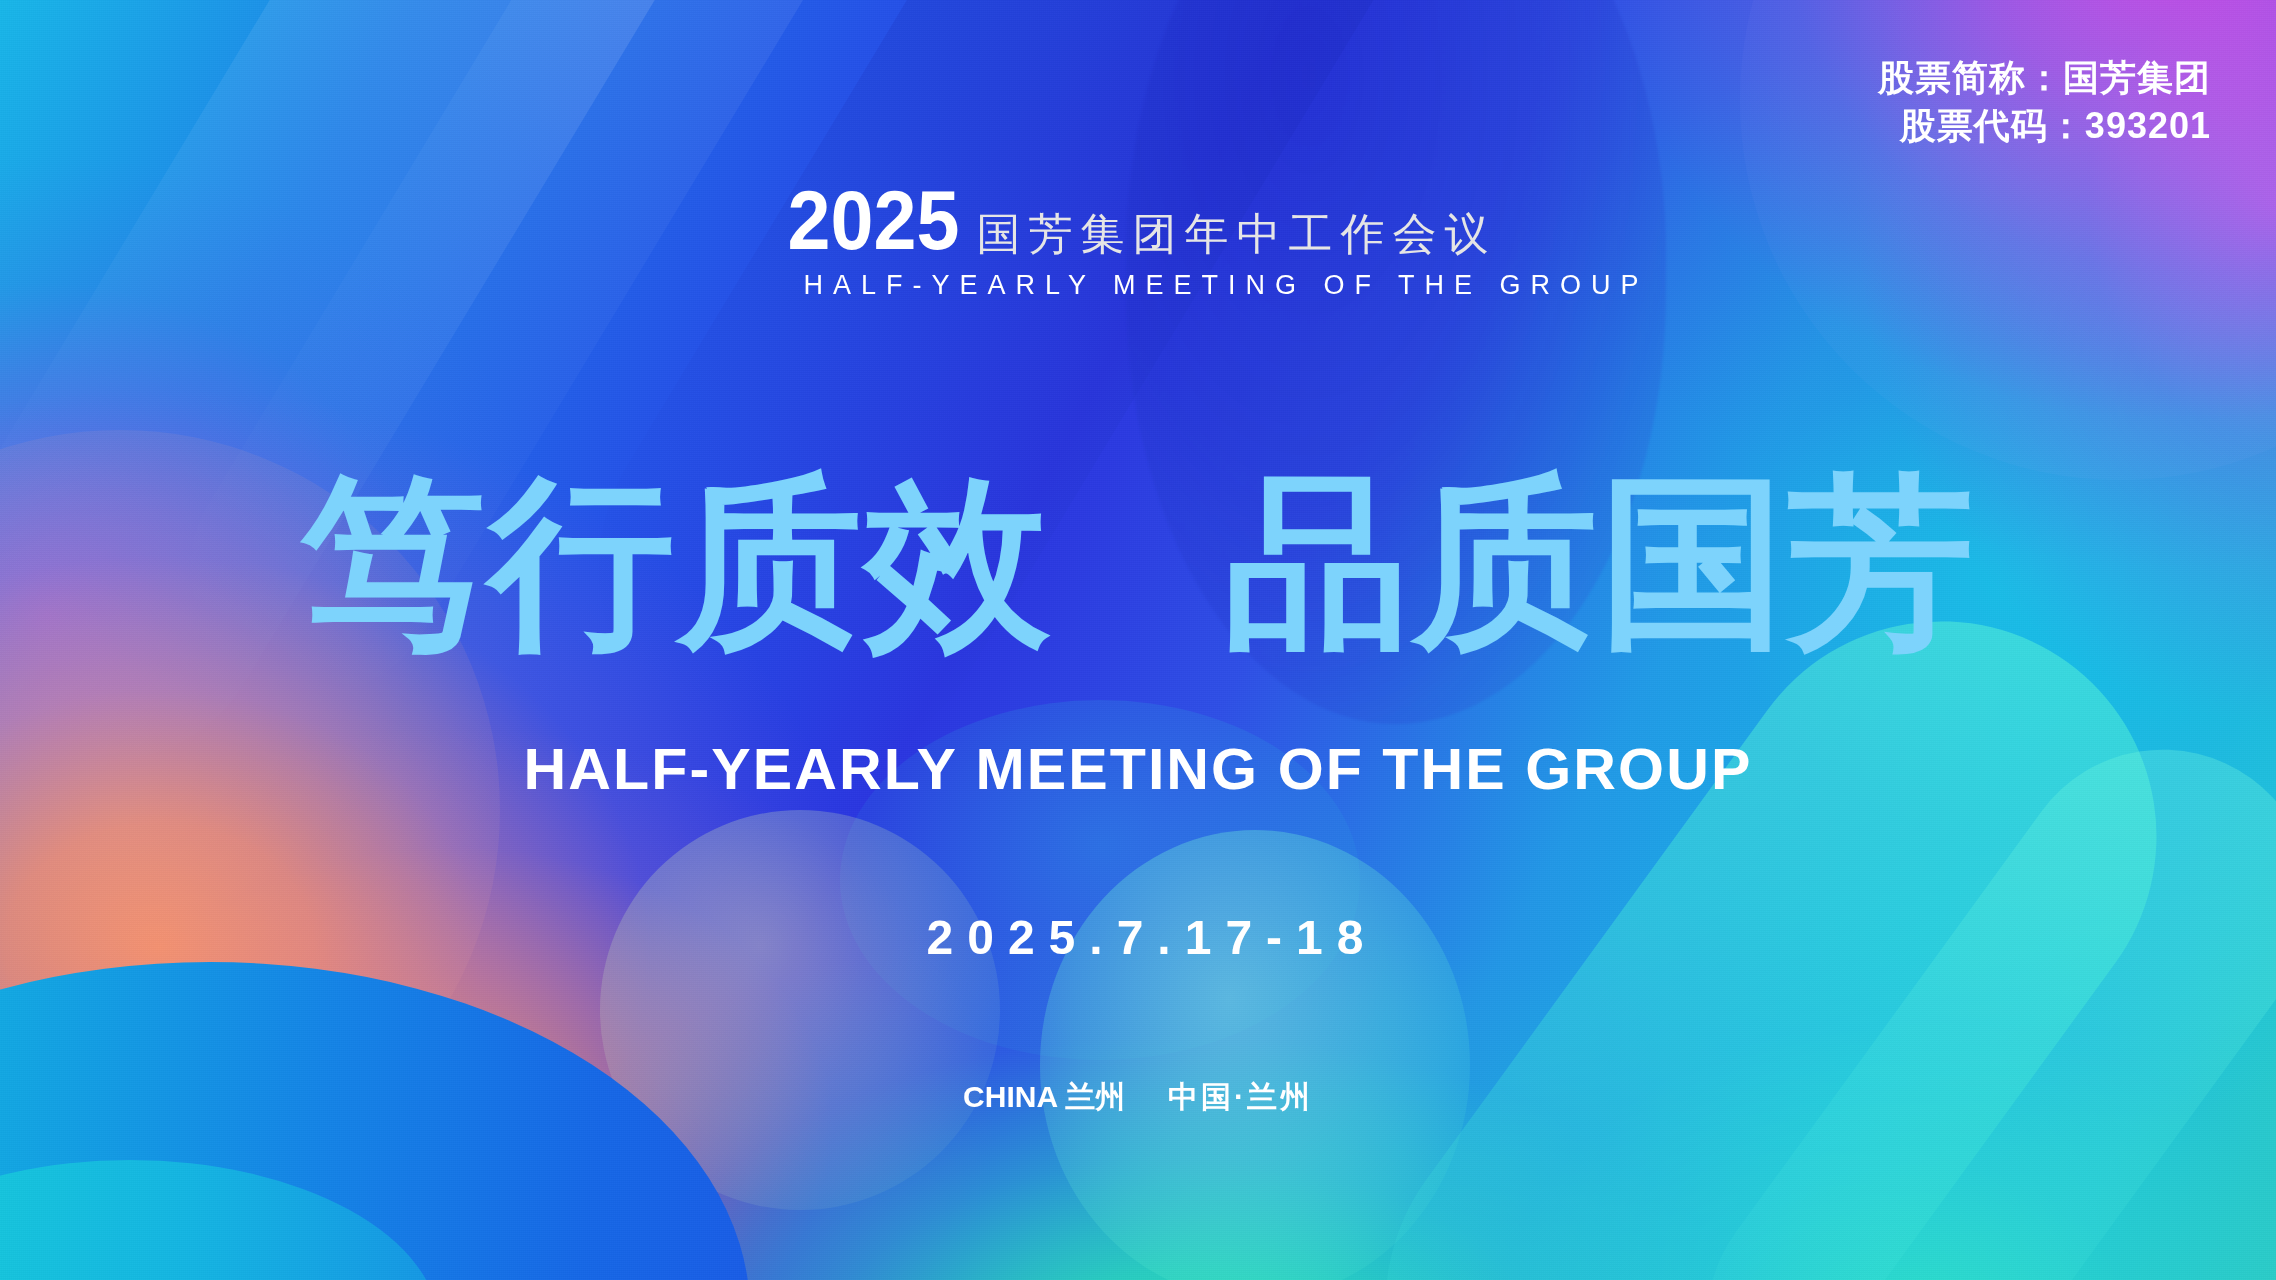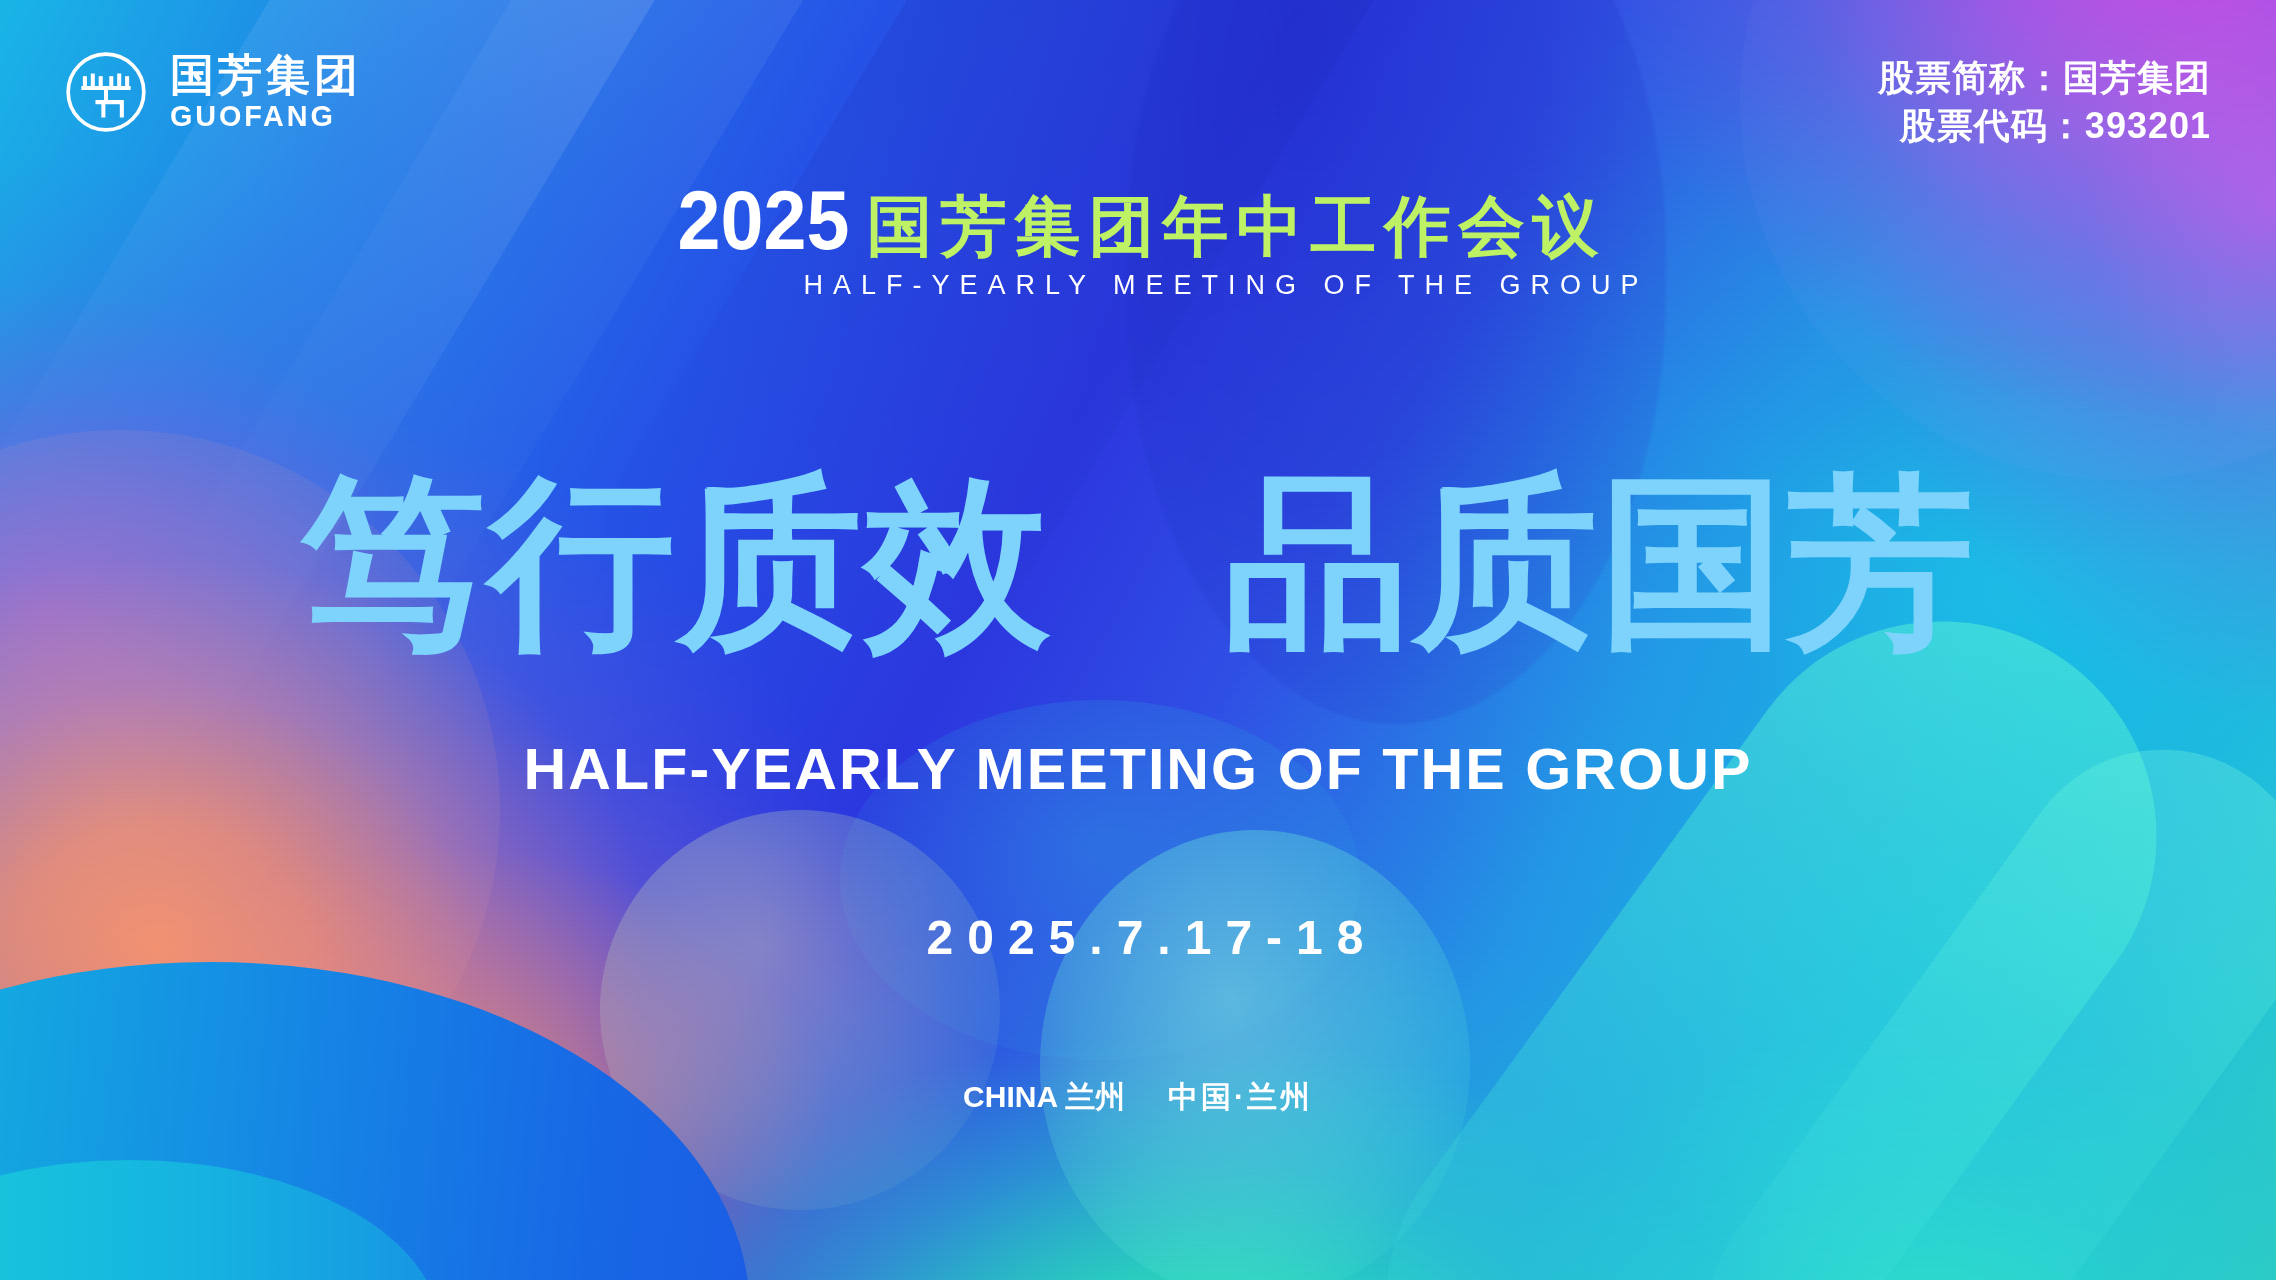--- a/index.html
+++ b/index.html
@@ -303,21 +303,21 @@
   .title-row {
     display:inline-flex; align-items:baseline; justify-content:center;
     gap:10px;
   }
   .title-year {
     font-size:84px; font-weight:700; color:#fff;
     letter-spacing:0px; line-height:1;
     transform:scaleX(0.92); transform-origin:center bottom;
   }
   .title-cn {
-    font-size:66px; font-weight:700; color:#bef264;
+    font-size:44px; font-weight:400; color:#e5e5e5;
     letter-spacing:8px; line-height:1;
   }
   .title-en {
     margin-top:10px;
     font-size:27px; font-weight:500; color:#fff;
     letter-spacing:10px; line-height:1;
     padding-left:176px;
   }
 
   
@@ -384,46 +384,20 @@
   <div class="blob blob-round-c"></div>
   <div class="blob blob-capsule-br"></div>
   <div class="blob blob-capsule-br2"></div>
   <div class="blob blob-ellipse-bl"></div>
   <div class="blob blob-ellipse-bl2"></div>
 
   <div class="bg-noise"></div>
 
   <div class="fg">
 
-    <div class="logo-wrap">
-      <svg class="logo-mark" viewBox="0 0 100 100">
-        <circle cx="50" cy="50" r="43" fill="none" stroke="#ffffff" stroke-width="4.2"></circle>
-        <g fill="none" stroke="#ffffff" stroke-width="4.6" stroke-linecap="butt">
-
-          <path d="M26 32 V44"></path>
-          <path d="M35 29 V44"></path>
-          <path d="M44 32 V44"></path>
-
-          <path d="M56 32 V44"></path>
-          <path d="M65 29 V44"></path>
-          <path d="M74 32 V44"></path>
-
-          <path d="M22 45.5 H78"></path>
-
-          <path d="M50 45.5 V62"></path>
-
-          <path d="M38 61.5 H68 V79"></path>
-          <path d="M47 62 V79"></path>
-        </g>
-      </svg>
-      <div class="logo-text">
-        <div class="logo-cn">国芳集团</div>
-        <div class="logo-en">GUOFANG</div>
-      </div>
-    </div>
 
     <div class="stock">
       <div>股票简称：国芳集团</div>
       <div>股票代码：393201</div>
     </div>
 
     <div class="title-block">
       <div class="title-row">
         <span class="title-year">2025</span>
         <span class="title-cn">国芳集团年中工作会议</span>

